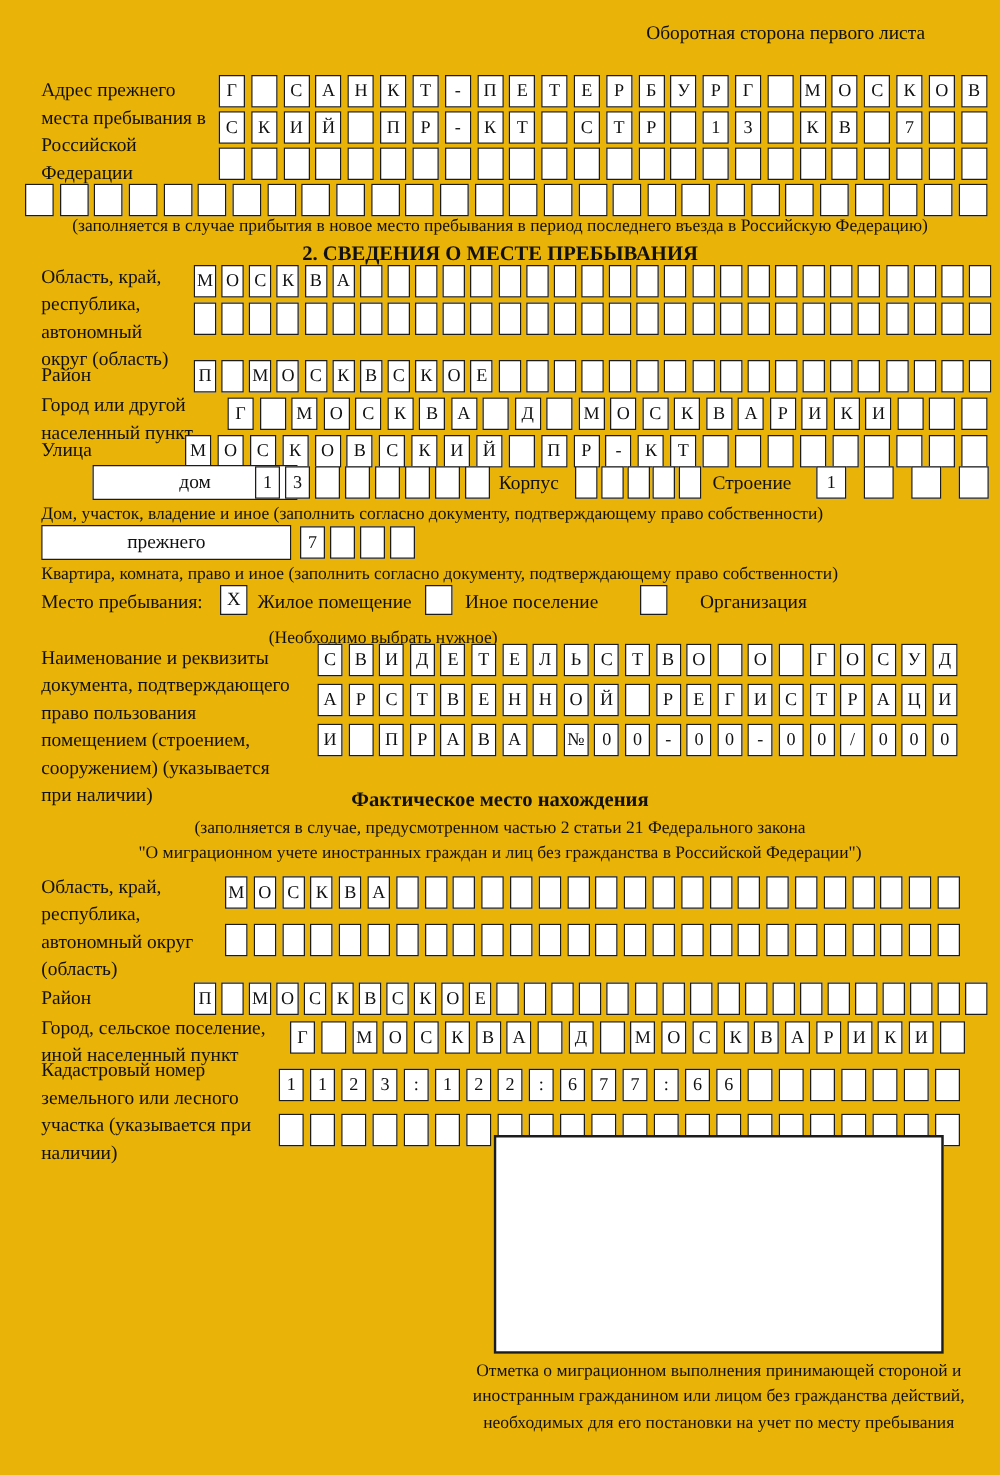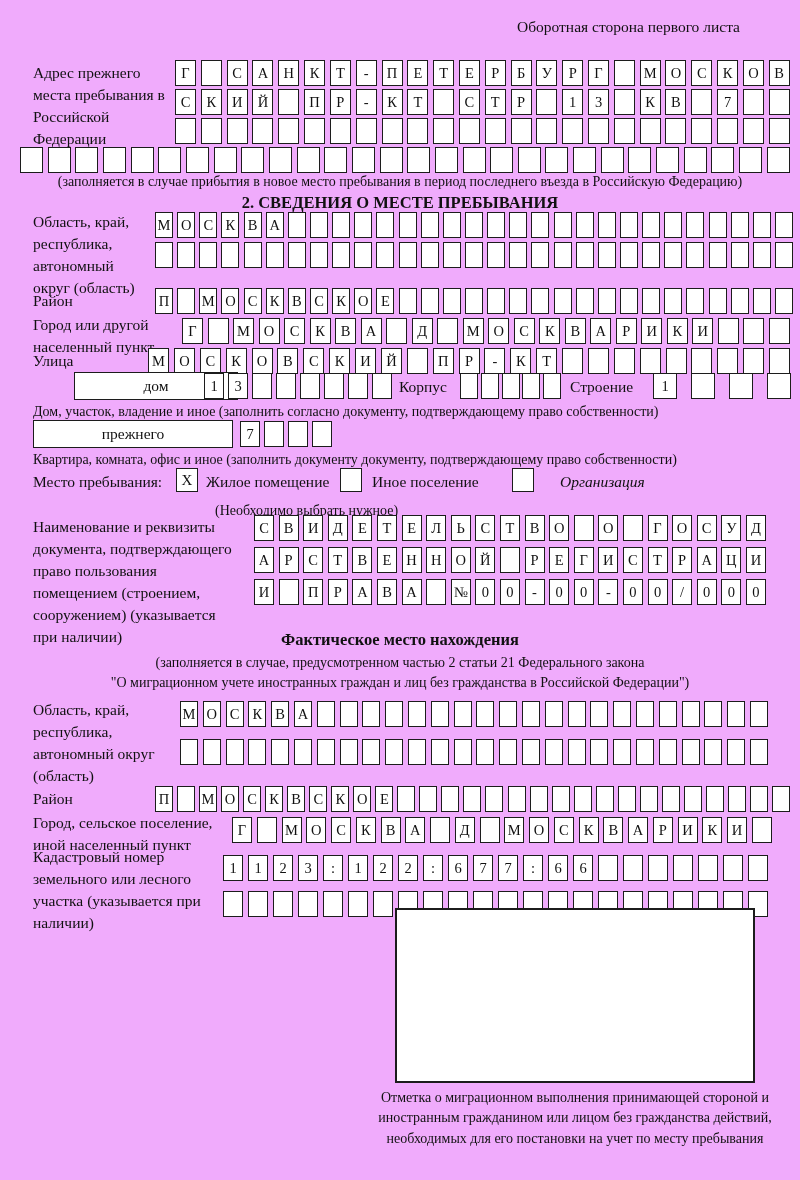--- a/index.html
+++ b/index.html
@@ -1,17 +1,17 @@
 <!DOCTYPE html>
 <html><head>
 <meta charset="utf-8">
 <style>
   html,body{margin:0;padding:0;background:#ffffff;}
   .form{
-    position:relative;width:800px;height:1180px;background:#f0abfc;color:#111;
+    position:relative;width:800px;height:1180px;background:#eab308;color:#111;
     font-family:"Liberation Serif","DejaVu Serif",serif;overflow:hidden;
   }
   .abs{position:absolute;}
   .label{font-size:15.5px;line-height:1.42;}
   .cap{font-size:14px;}
   .center{left:0;width:800px;text-align:center;}
   .title{font-size:16.5px;font-weight:bold;}
   .note{font-size:15.5px;}
   .boxrow{display:flex;justify-content:space-between;}
   .cell{
@@ -338,29 +338,29 @@
 
   <div class="abs typebox" style="left:33px;top:420px;width:200px;">
     <span>прежнего</span>
   </div>
   <div class="abs boxrow w20" style="left:240px;top:421px;width:92px;">
       <span class="cell">7</span>
       <span class="cell"></span>
       <span class="cell"></span>
       <span class="cell"></span>
     </div>
-  <div class="abs cap" style="left:33px;top:452px;">Квартира, комната, офис и иное (заполнить документу документу, подтверждающему право собственности)</div>
+  <div class="abs cap" style="left:33px;top:452px;">Квартира, комната, право и иное (заполнить согласно документу, подтверждающему право собственности)</div>
 
   <div class="abs label" style="left:33px;top:471px;">Место пребывания:</div>
   <div class="abs cb" style="left:176px;top:468px;">X</div>
   <div class="abs label" style="left:206px;top:471px;">Жилое помещение</div>
   <div class="abs cb" style="left:340px;top:468px;"></div>
   <div class="abs label" style="left:372px;top:471px;">Иное поселение</div>
   <div class="abs cb" style="left:512px;top:468px;"></div>
-  <div class="abs label" style="left:560px;top:471px;font-style:italic;">Организация</div>
+  <div class="abs label" style="left:560px;top:471px;">Организация</div>
   <div class="abs cap" style="left:215px;top:503px;">(Необходимо выбрать нужное)</div>
 
   <div class="abs label" style="left:33px;top:516px;width:208px;">Наименование и реквизиты документа, подтверждающего право пользования помещением (строением, сооружением) (указывается при наличии)</div>
   <div class="abs boxrow w20" style="left:254px;top:515px;width:512px;">
       <span class="cell">С</span>
       <span class="cell">В</span>
       <span class="cell">И</span>
       <span class="cell">Д</span>
       <span class="cell">Е</span>
       <span class="cell">Т</span>

